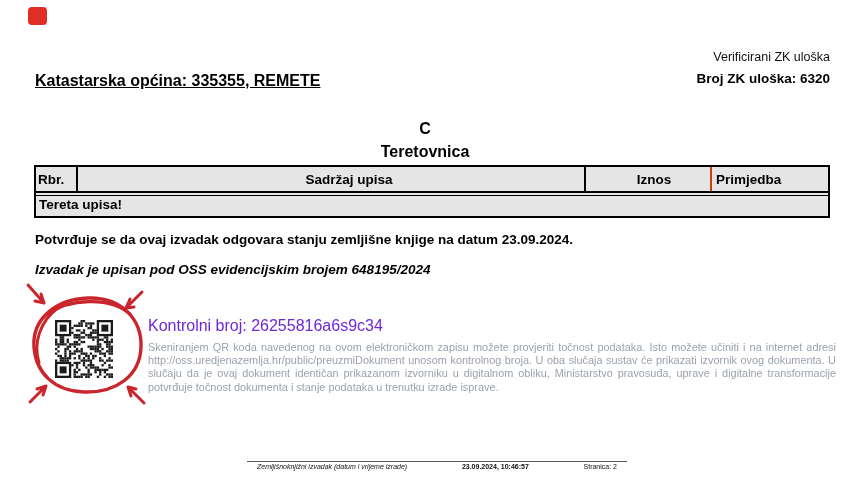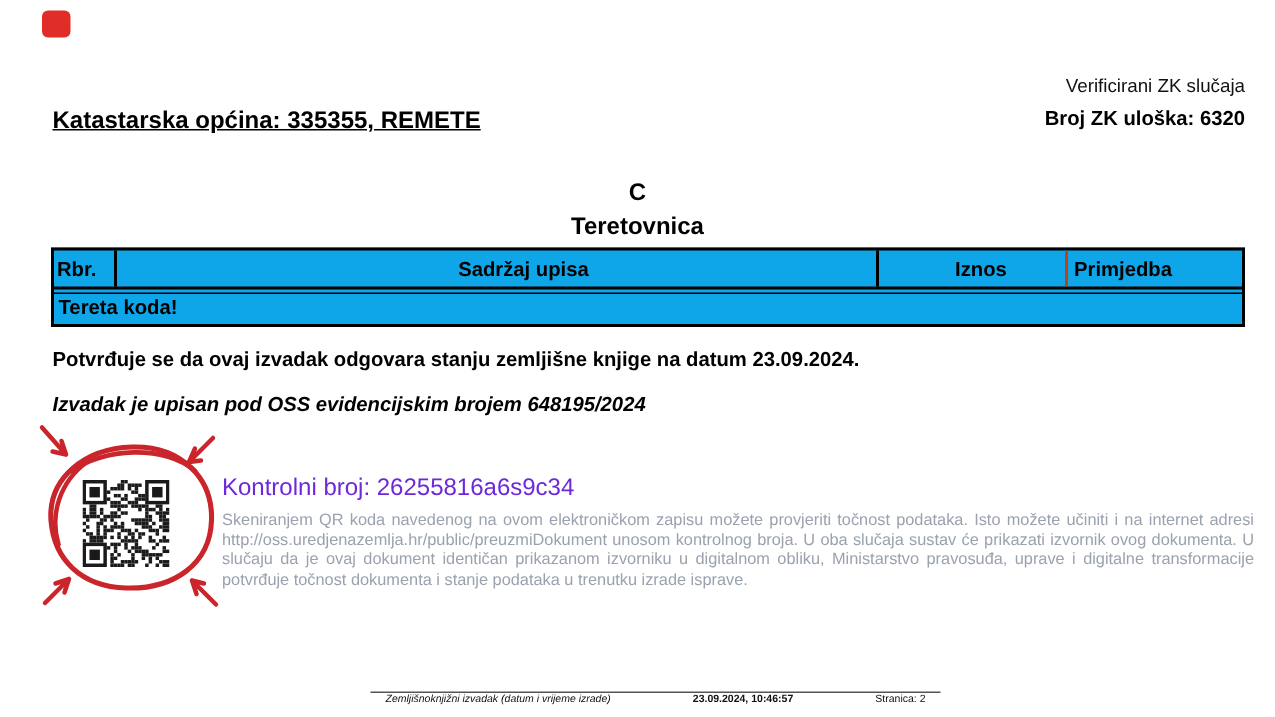--- a/index.html
+++ b/index.html
@@ -30,21 +30,21 @@
   .cadastral { left: 35px; top: 72px; font-size: 16px; font-weight: bold; text-decoration: underline; }
   .zk-number { right: 20px; top: 71px; font-size: 13.5px; font-weight: bold; }
 
   
   .section-letter { left: 0; right: 0; top: 120px; text-align: center; font-size: 16px; font-weight: bold; }
   .section-name  { left: 0; right: 0; top: 143px; text-align: center; font-size: 16px; font-weight: bold; }
 
   
   .zk-table {
     left: 34px; top: 165px; width: 792px;
-    border: 2px solid #000; background: #0ea5e9;
+    border: 2px solid #000; background: #e5e5e5;
   }
   .thead { display: flex; border-bottom: 2px solid #000; height: 24px; align-items: center; }
   .th { font-size: 13.5px; font-weight: bold; white-space: nowrap; overflow: hidden; }
   .th-rbr { width: 38px; padding-left: 2px; border-right: 2px solid #000; align-self: stretch; display: flex; align-items: center; }
   .th-sadrzaj { flex: 1; text-align: center; border-right: 2px solid #000; align-self: stretch; display: flex; align-items: center; justify-content: center; padding-left: 36px; }
   .th-iznos { width: 112px; text-align: center; border-right: 2px solid #c2410c; align-self: stretch; display: flex; align-items: center; justify-content: center; padding-left: 12px; }
   .th-primjedba { width: 112px; padding-left: 4px; display: flex; align-items: center; align-self: stretch; }
   .thead-gap { height: 2px; border-bottom: 1px solid #000; }
   .tbody-row {
     height: 19px; padding: 1px 0 0 3px;
@@ -80,36 +80,36 @@
 
   .red-stroke { stroke: #c9252b; fill: none; stroke-linecap: round; stroke-linejoin: round; }
 </style>
 </head>
 <body>
 
 <div class="page">
 
   <div class="abs corner-marker"></div>
 
-  <div class="abs verified-label">Verificirani ZK slučaja</div>
+  <div class="abs verified-label">Verificirani ZK uloška</div>
   <div class="abs cadastral">Katastarska općina: 335355, REMETE</div>
   <div class="abs zk-number">Broj ZK uloška: 6320</div>
 
   <div class="abs section-letter">C</div>
   <div class="abs section-name">Teretovnica</div>
 
   <div class="abs zk-table">
     <div class="thead">
       <div class="th th-rbr">Rbr.</div>
       <div class="th th-sadrzaj">Sadržaj upisa</div>
       <div class="th th-iznos">Iznos</div>
       <div class="th th-primjedba">Primjedba</div>
     </div>
     <div class="thead-gap"></div>
-    <div class="tbody-row">Tereta koda!</div>
+    <div class="tbody-row">Tereta upisa!</div>
   </div>
 
   <div class="abs confirm-line">Potvrđuje se da ovaj izvadak odgovara stanju zemljišne knjige na datum 23.09.2024.</div>
   <div class="abs oss-line">Izvadak je upisan pod OSS evidencijskim brojem 648195/2024</div>
 
   <svg class="abs annotation-svg" width="134" height="128" viewBox="0 0 134 128" xmlns="http://www.w3.org/2000/svg">
     <path class="red-stroke" stroke-width="3.4" d="M 16,66 C 14,38 38,18 70,17 C 103,16 124,38 123,66 C 122,95 98,112 66,111 C 36,110 18,92 16,66 Z"></path>
     <path class="red-stroke" stroke-width="3.2" d="M 30,33 C 50,18 92,15 112,33"></path>
     <path class="red-stroke" stroke-width="3.0" d="M 21,82 C 15,62 22,40 40,27"></path>
 

